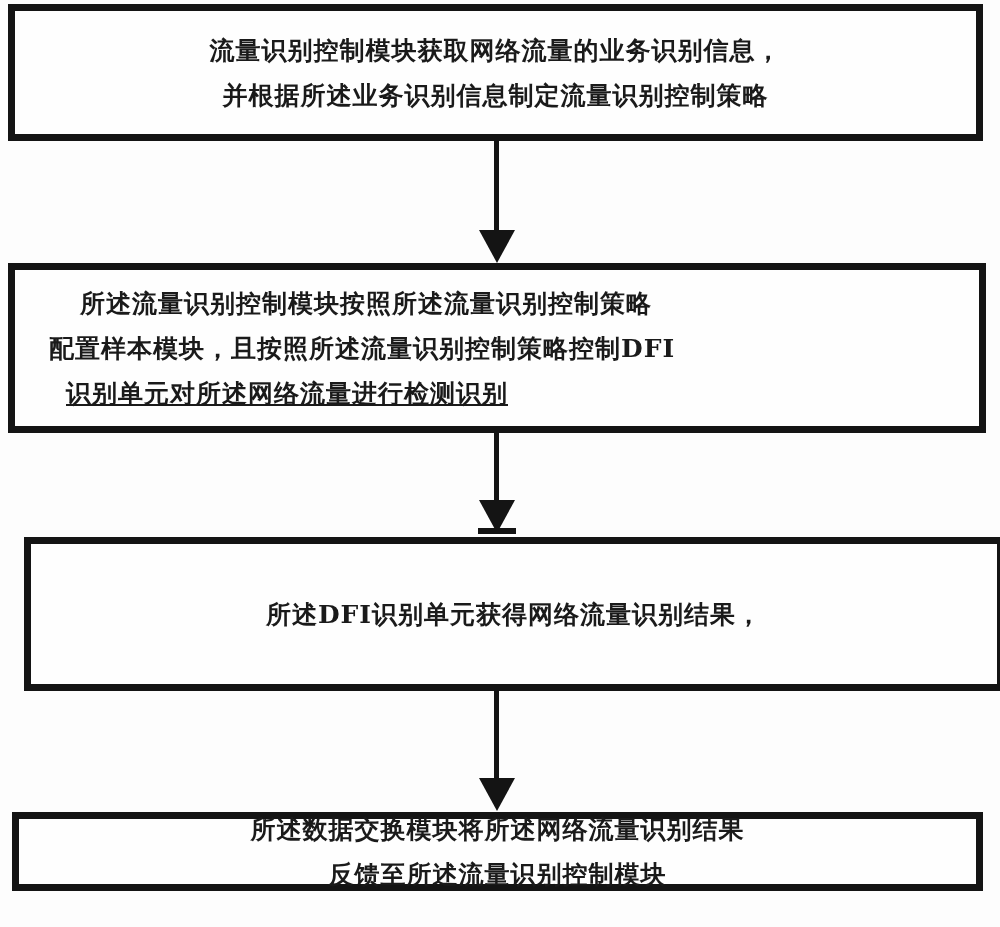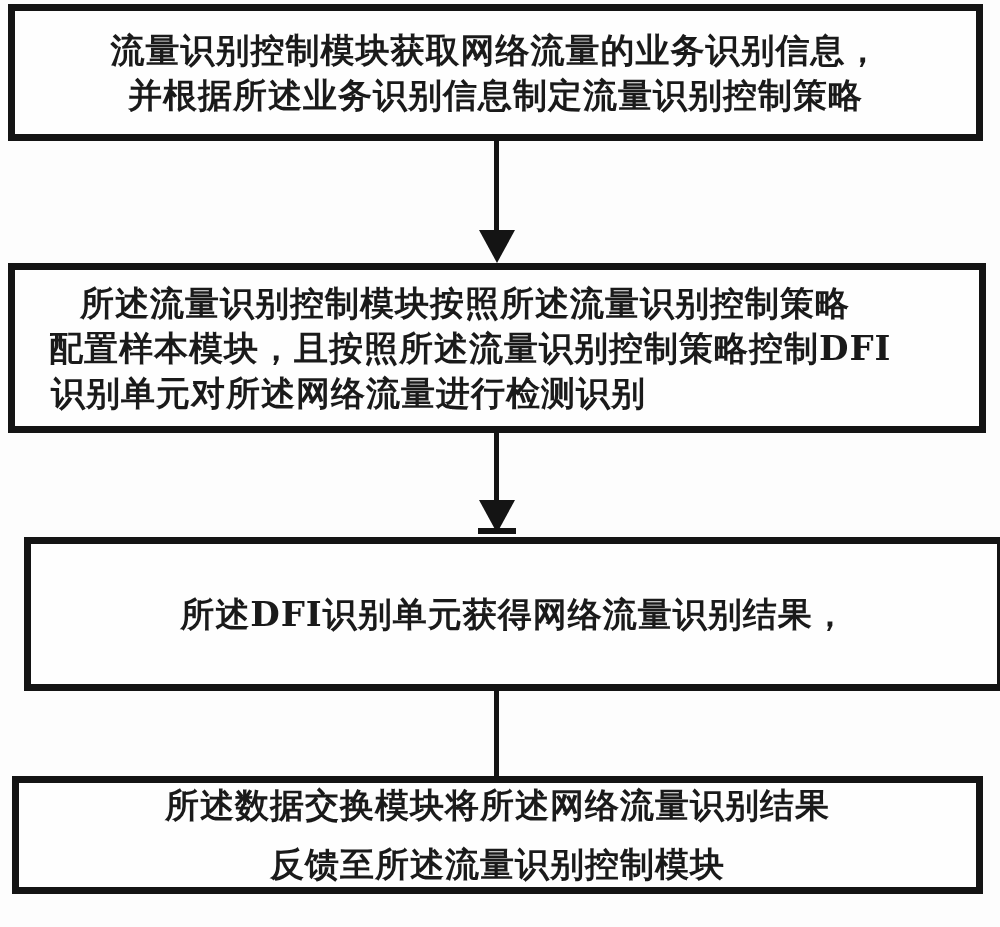--- a/index.html
+++ b/index.html
@@ -13,34 +13,34 @@
     color: #1a1a1a;
     overflow: hidden;
   }
   .flow-box {
     position: absolute;
     border: 7px solid #141414;
     background: #fefefe;
     display: flex;
     flex-direction: column;
     justify-content: center;
-    font-size: 34px;
+    font-size: 25px;
     font-weight: 600;
     line-height: 45px;
     letter-spacing: 1px;
   }
   .box-1 { left: 8px;  top: 4px;   width: 975px; height: 137px; }
   .box-2 { left: 8px;  top: 263px; width: 978px; height: 170px; }
   .box-3 { left: 24px; top: 537px; width: 980px; height: 154px; }
-  .box-4 { left: 12px; top: 776px; width: 971px; height: 118px; justify-content: space-between; }
+  .box-4 { left: 12px; top: 812px; width: 971px; height: 79px; }
   .line { white-space: nowrap; }
   .center { text-align: center; }
   .b2-l1 { padding-left: 65px; }
   .b2-l2 { padding-left: 34px; }
-  .b2-l3 { padding-left: 36px; }
+  .b2-l3 { padding-left: 51px; text-decoration: underline; }
   .arrow-shaft {
     position: absolute;
     left: 494px;
     width: 5px;
     background: #141414;
   }
   .shaft-1 { top: 141px; height: 94px; }
   .shaft-2 { top: 433px; height: 73px; }
   .shaft-3 { top: 691px; height: 92px; }
   .arrow-head {

